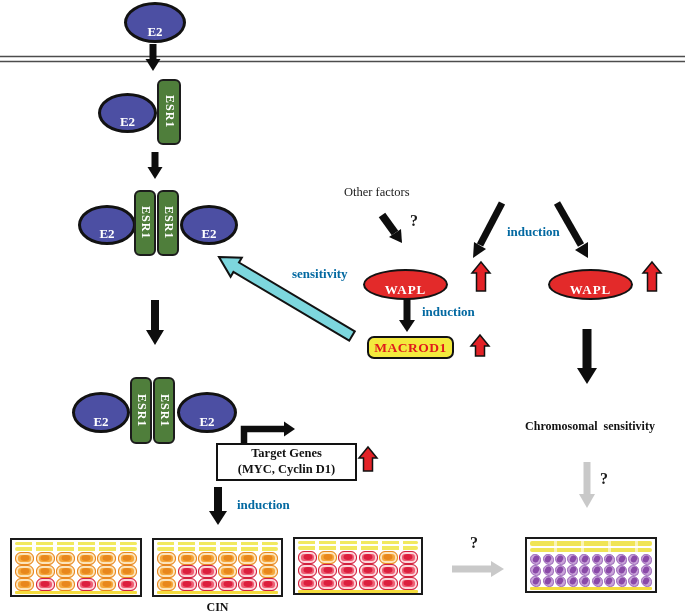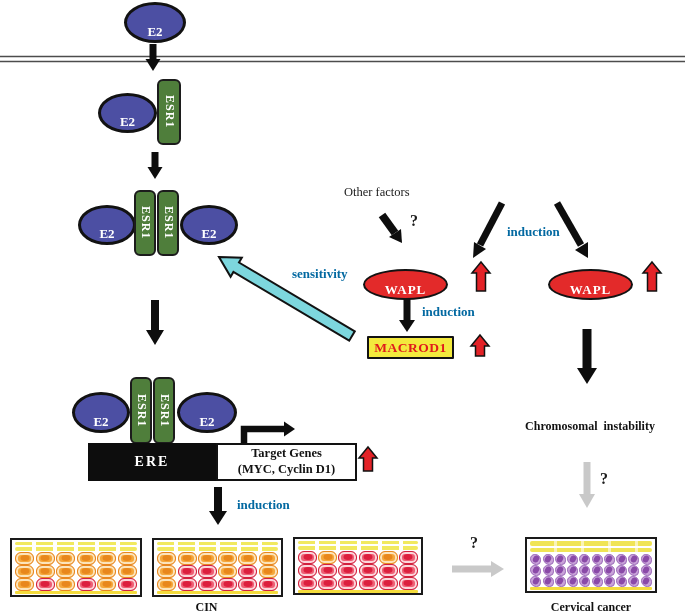--- a/index.html
+++ b/index.html
@@ -22,21 +22,21 @@
     color:#fff;font-weight:bold;font-size:12px;
     display:flex;align-items:center;justify-content:center;
     writing-mode:vertical-rl;text-orientation:mixed;letter-spacing:1px;
   }
   .hpv{
     background:#2f6cb3;border:2.5px solid #121212;border-radius:8px;
     color:#fff;font-weight:bold;font-size:13px;
     display:flex;align-items:center;justify-content:center;
   }
   .macrod1{
-    background:#f3ea3d;border:2.5px solid #121212;border-radius:1px;
+    background:#f3ea3d;border:2.5px solid #121212;border-radius:7px;
     color:#e01b1b;font-weight:bold;font-size:13.5px;
     display:flex;align-items:center;justify-content:center;letter-spacing:0.5px;
   }
   .ere{
     background:#0d0d0d;color:#ffffff;font-weight:bold;font-size:14px;
     display:flex;align-items:center;justify-content:center;letter-spacing:2px;
   }
   .tgenes{
     background:#ffffff;border:2.5px solid #121212;color:#121212;font-weight:bold;
     font-size:12.5px;display:flex;flex-direction:column;align-items:center;justify-content:center;
@@ -198,39 +198,36 @@
   </div>
 
   <div class="abs lbl red-lbl" style="left:422px;top:304px">induction</div>
 
   <div class="abs macrod1" style="left:367px;top:336px;width:87px;height:23px">
     <span>MACROD1</span>
   </div>
 
   <div class="abs lbl red-lbl" style="left:292px;top:266px">sensitivity</div>
 
-  <div class="abs lbl bold-lbl" style="left:510px;top:419px;width:160px;text-align:center">Chromosomal instability</div>
+  <div class="abs lbl bold-lbl" style="left:510px;top:419px;width:160px;text-align:center">Chromosomal sensitivity</div>
   <div class="abs lbl qmark" style="left:600px;top:470px">?</div>
 
   <div class="abs ellipse e2" style="left:72px;top:392px;width:58px;height:41px">
     <span>E2</span>
   </div>
   <div class="abs esr1" style="left:130px;top:377px;width:22px;height:67px">
     <span>ESR1</span>
   </div>
   <div class="abs esr1" style="left:153px;top:377px;width:22px;height:67px">
     <span>ESR1</span>
   </div>
   <div class="abs ellipse e2" style="left:177px;top:392px;width:60px;height:41px">
     <span>E2</span>
   </div>
 
-  <div class="abs ere" style="left:88px;top:443px;width:128px;height:38px">
-    <span>ERE</span>
-  </div>
   <div class="abs tgenes" style="left:216px;top:443px;width:141px;height:38px">
     <span>Target Genes</span>
     <span>(MYC, Cyclin D1)</span>
   </div>
 
   <div class="abs lbl red-lbl" style="left:237px;top:497px">induction</div>
 
   <div class="tissue" style="left:10px;top:538px;width:132px;height:59px">
     <div class="bandline"></div>
     <div class="bandline"></div>
@@ -532,16 +529,15 @@
             <i class="nuc"></i>
           </span>
           <span class="cell cell-p">
             <i class="nuc"></i>
           </span>
         </div>
       </div>
     <div class="bstrip"></div>
   </div>
 
-  <div class="abs caption" style="left:141px;top:600px;width:131px">CIN</div>
-  <div class="abs caption" style="left:525px;top:600px;width:132px">Cervical cancer</div>
+  <div class="abs caption" style="left:152px;top:600px;width:131px">CIN</div>
 
 </div>
 
 </body></html>

